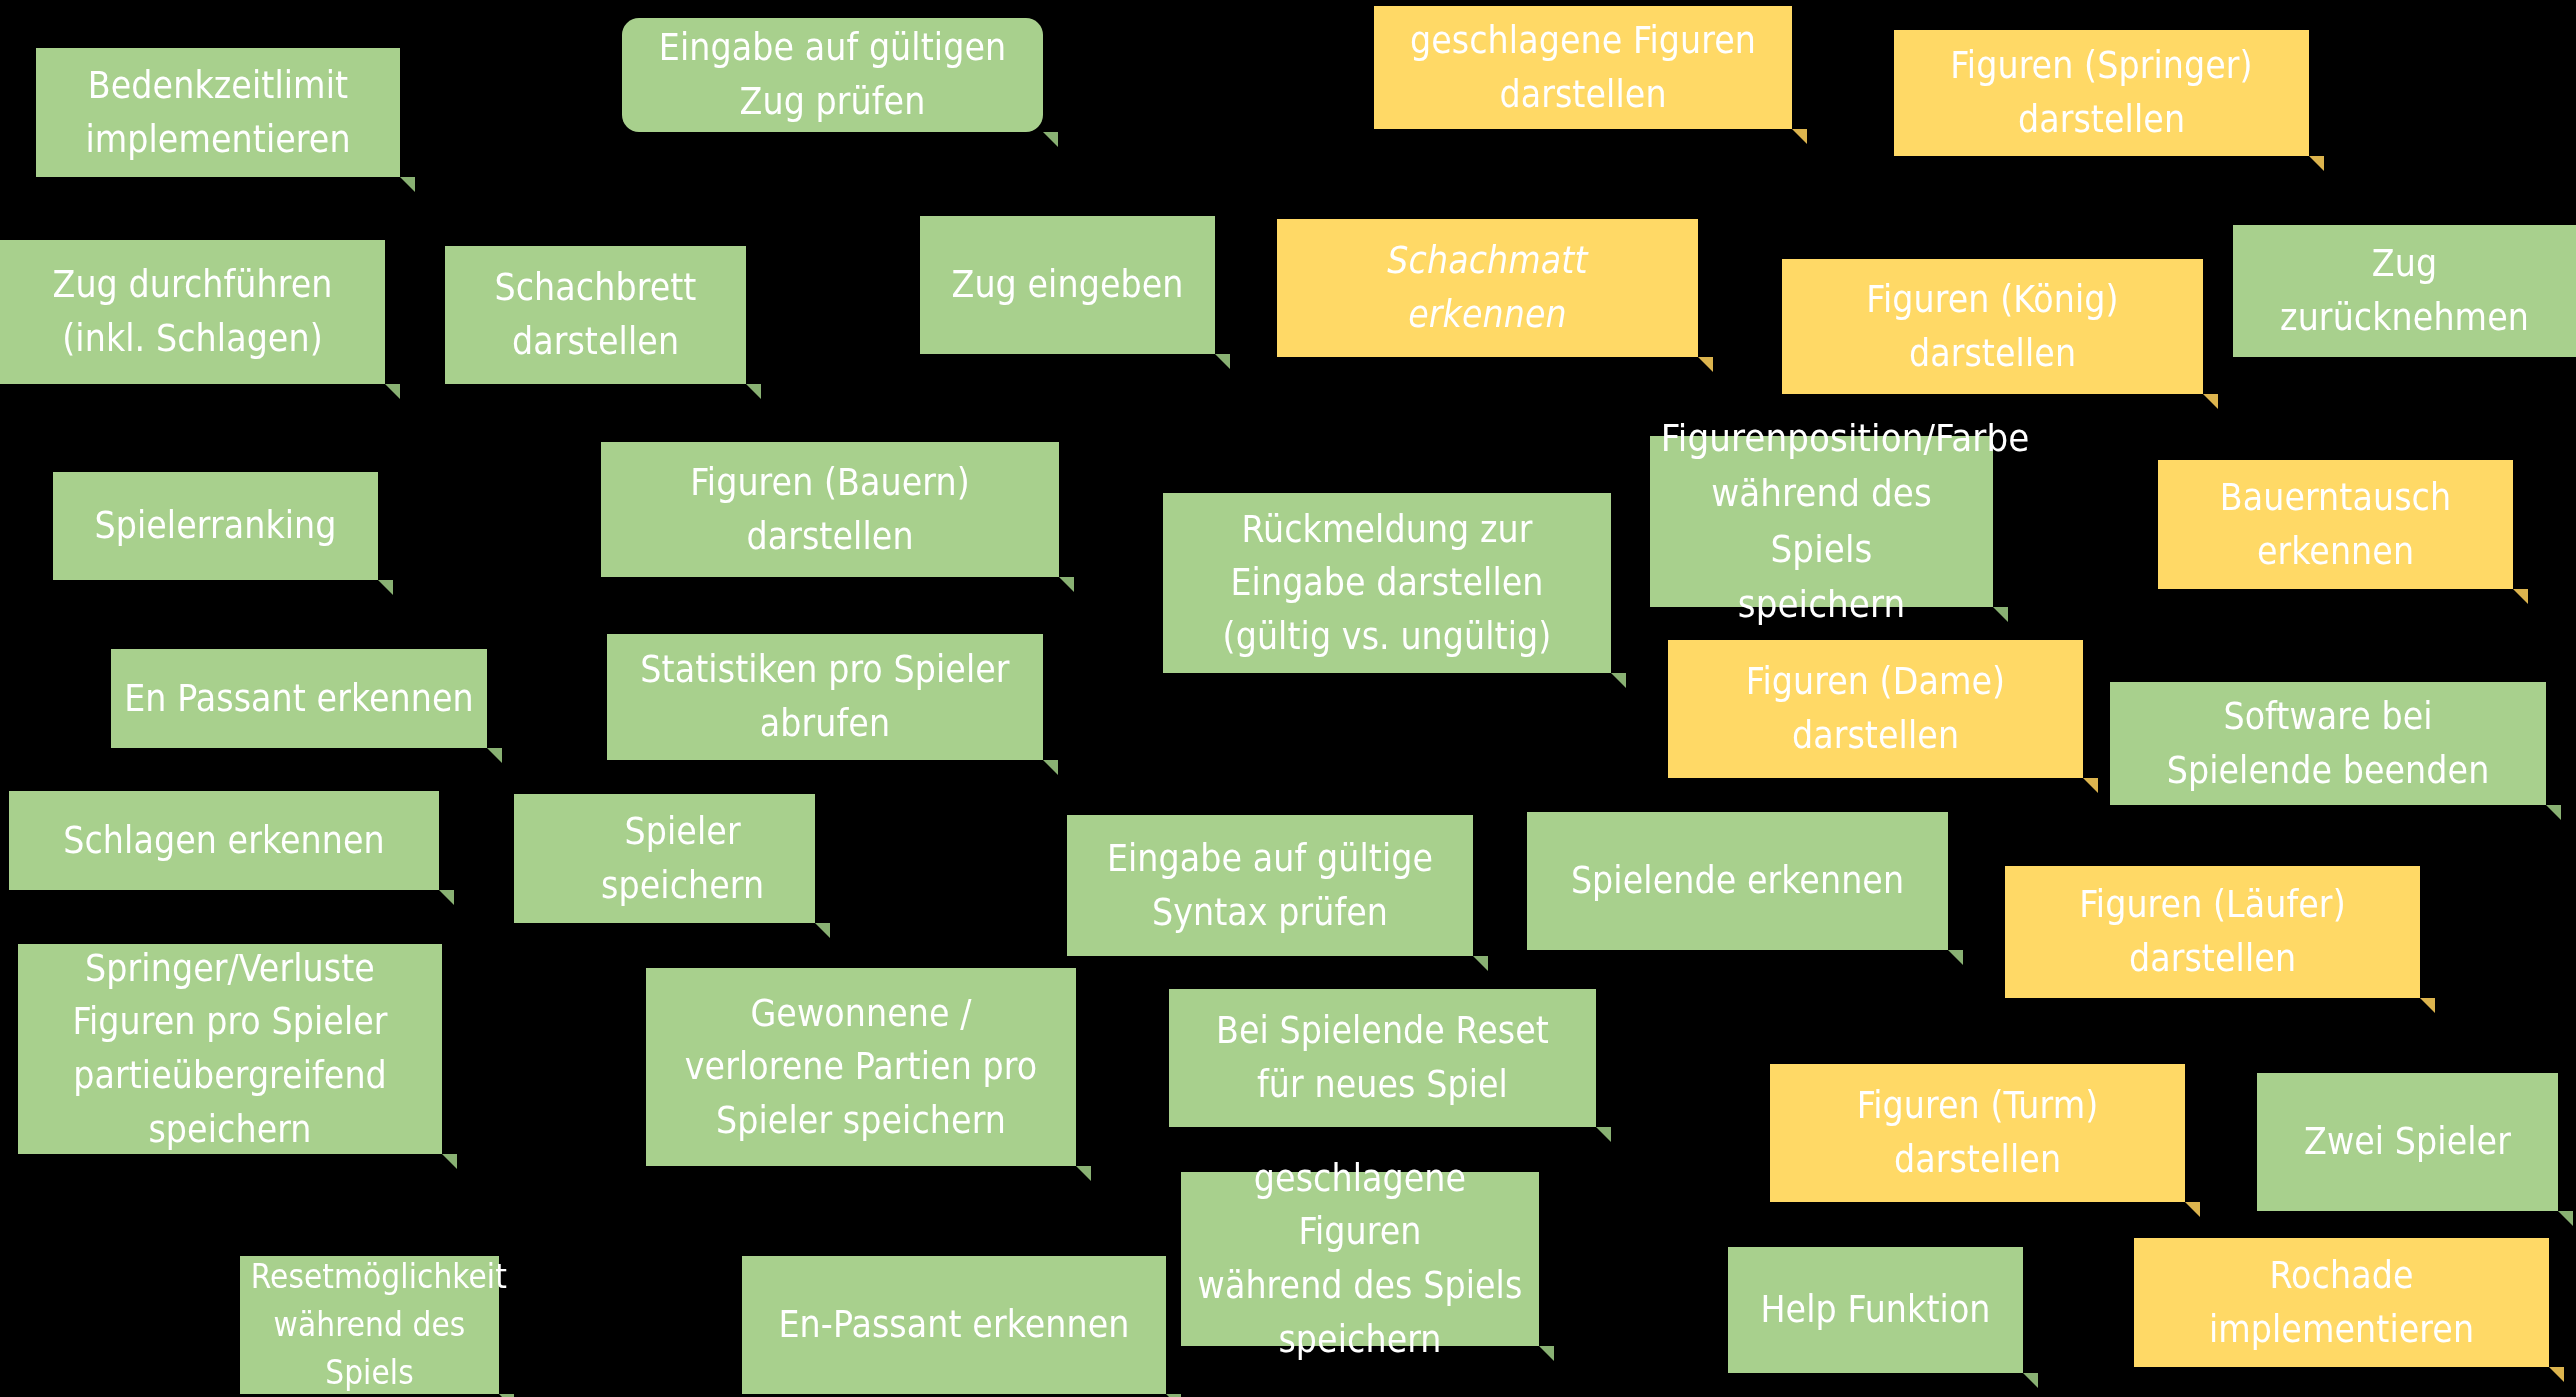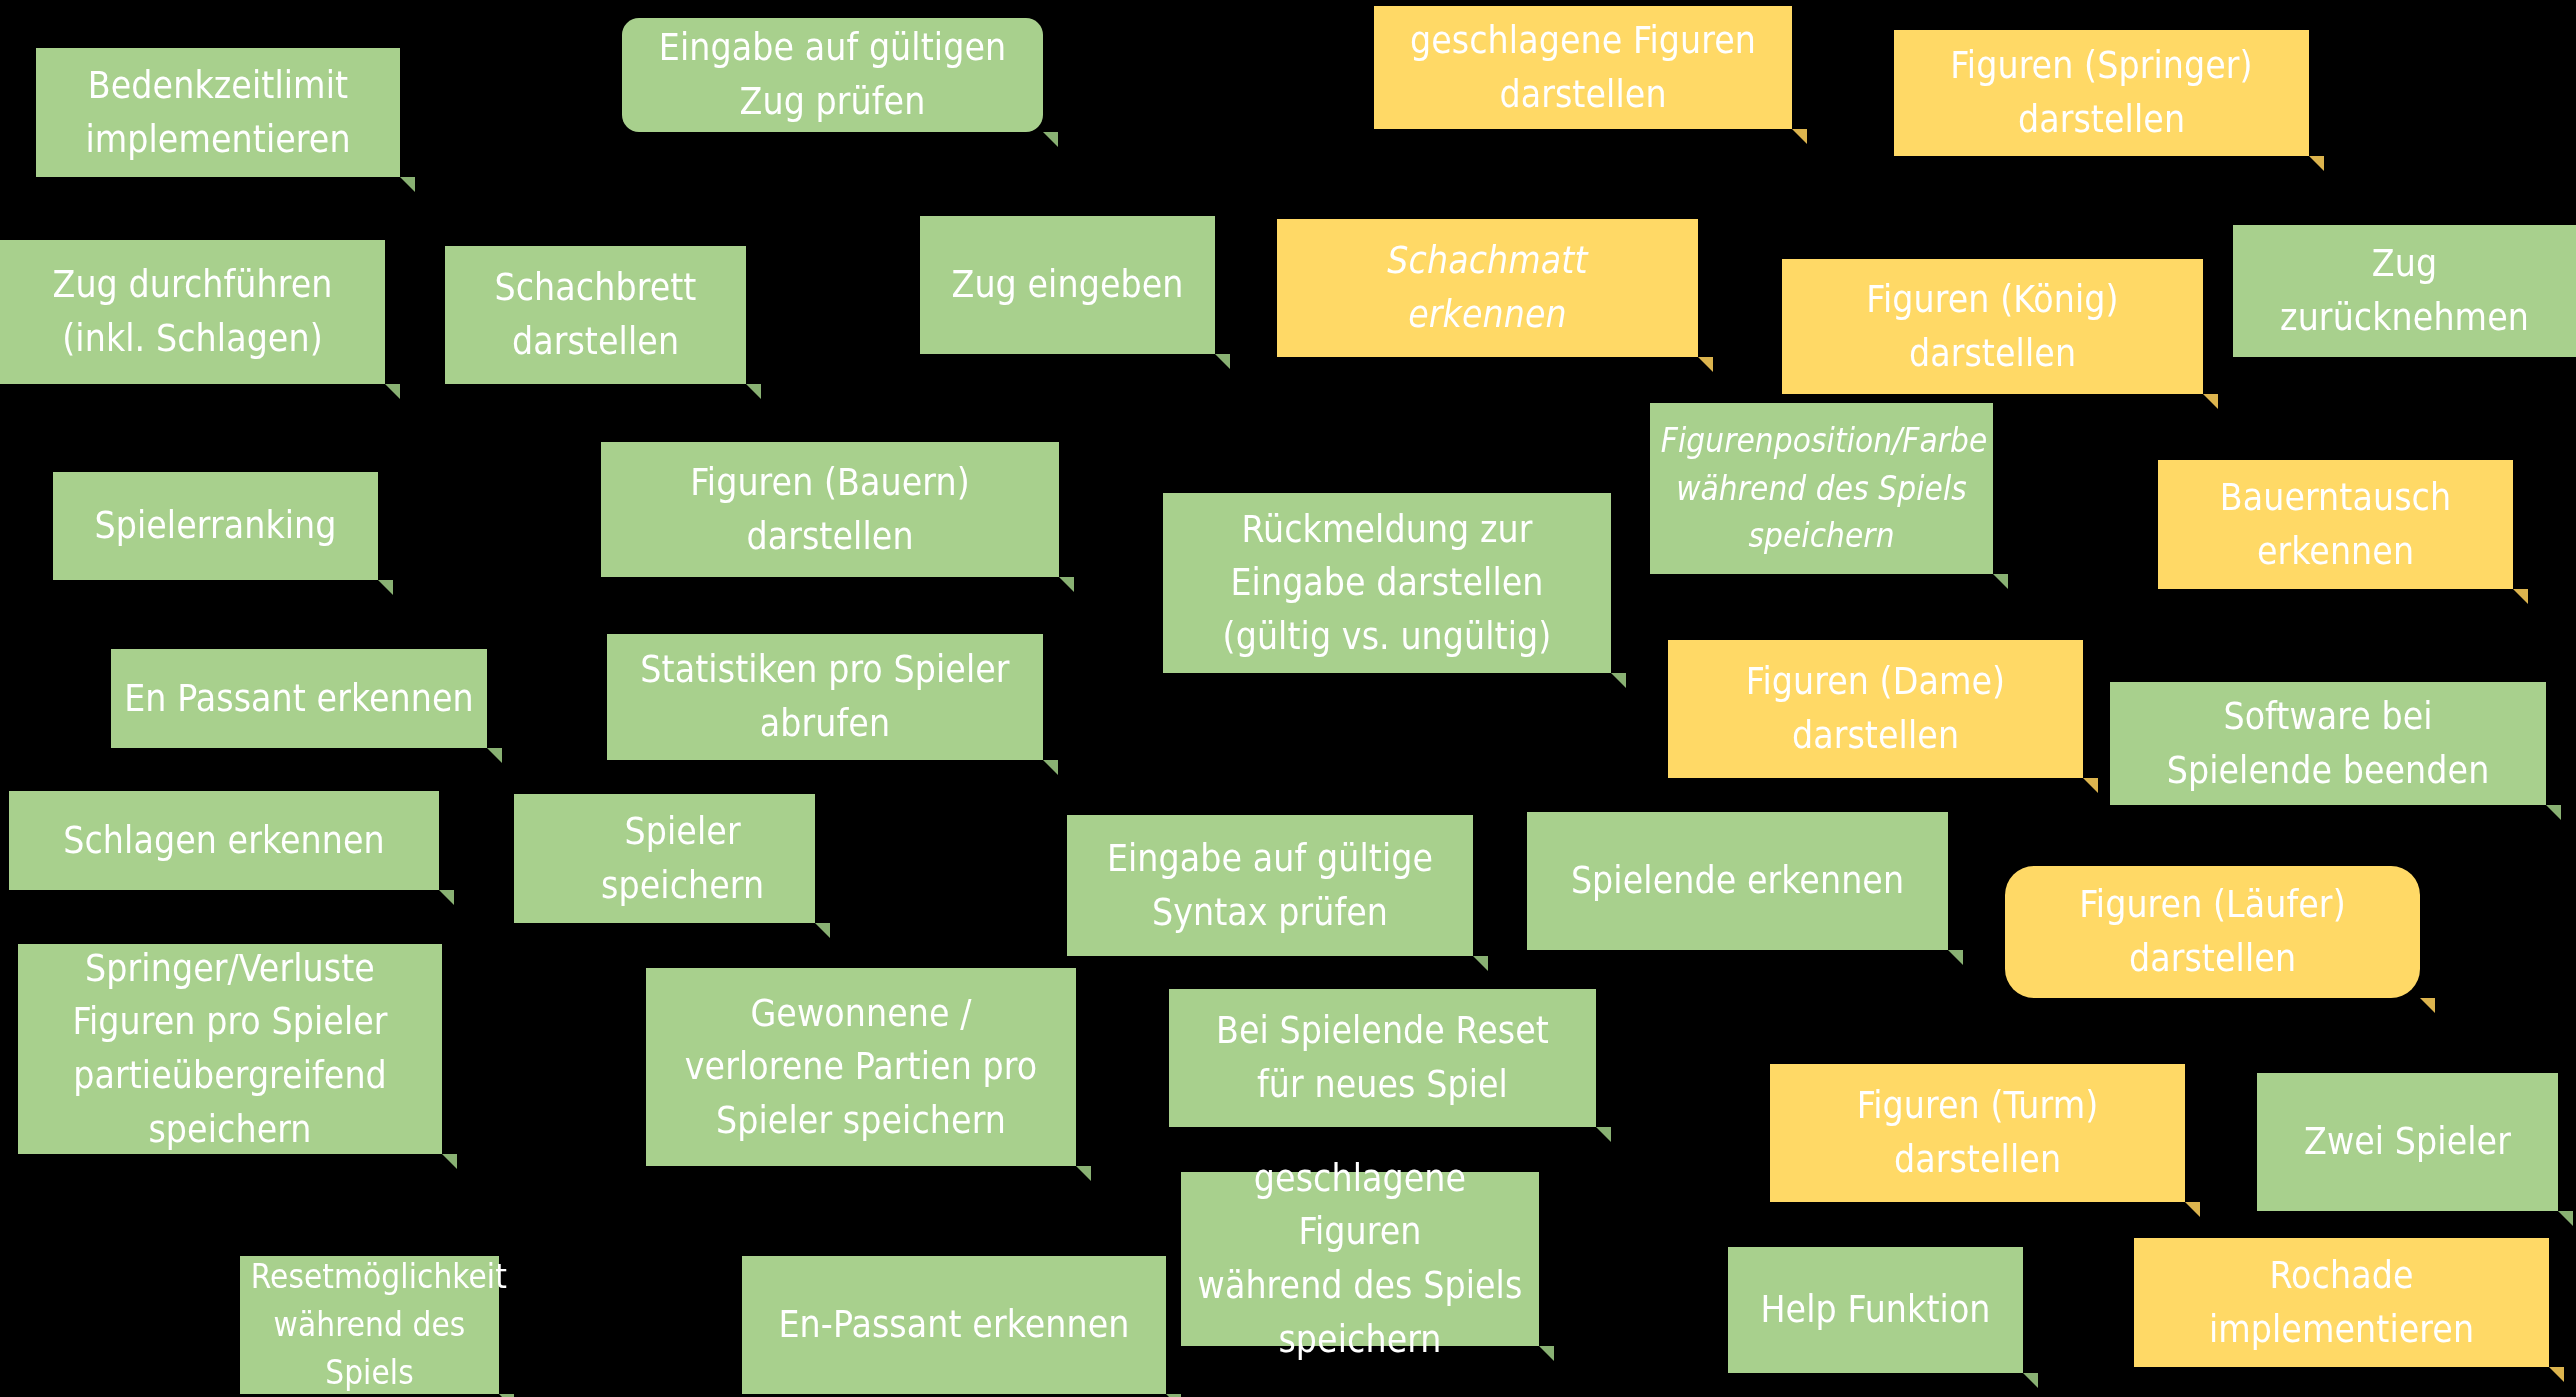--- a/index.html
+++ b/index.html
@@ -125,21 +125,21 @@
     <span class="txt">Figuren (Bauern)
 darstellen</span>
     <span class="fold"></span>
   </div>
     <div class="card green" style="left: 1163px; top: 493px; width: 448px; height: 180px; font-size: 37px;">
     <span class="txt">Rückmeldung zur
 Eingabe darstellen
 (gültig vs. ungültig)</span>
     <span class="fold"></span>
   </div>
-    <div class="card green" style="left: 1650px; top: 403px; width: 343px; height: 171px; font-size: 33px; font-style: italic;">
+    <div class="card green" style="left: 1650px; top: 436px; width: 343px; height: 171px; font-size: 38px;">
     <span class="txt">Figurenposition/Farbe
 während des Spiels
 speichern</span>
     <span class="fold"></span>
   </div>
     <div class="card yellow" style="left: 2158px; top: 460px; width: 355px; height: 129px; font-size: 37px;">
     <span class="txt">Bauerntausch
 erkennen</span>
     <span class="fold"></span>
   </div>
@@ -173,21 +173,21 @@
   </div>
     <div class="card green" style="left: 1067px; top: 815px; width: 406px; height: 141px; font-size: 37px;">
     <span class="txt">Eingabe auf gültige
 Syntax prüfen</span>
     <span class="fold"></span>
   </div>
     <div class="card green" style="left: 1527px; top: 812px; width: 421px; height: 138px; font-size: 37px;">
     <span class="txt">Spielende erkennen</span>
     <span class="fold"></span>
   </div>
-    <div class="card yellow" style="left: 2005px; top: 866px; width: 415px; height: 132px; font-size: 37px; border-radius: 29px;">
+    <div class="card yellow" style="left: 2005px; top: 866px; width: 415px; height: 132px; font-size: 37px;">
     <span class="txt">Figuren (Läufer)
 darstellen</span>
     <span class="fold"></span>
   </div>
     <div class="card green" style="left: 18px; top: 944px; width: 424px; height: 210px; font-size: 37px;">
     <span class="txt">Springer/Verluste
 Figuren pro Spieler
 partieübergreifend
 speichern</span>
     <span class="fold"></span>

